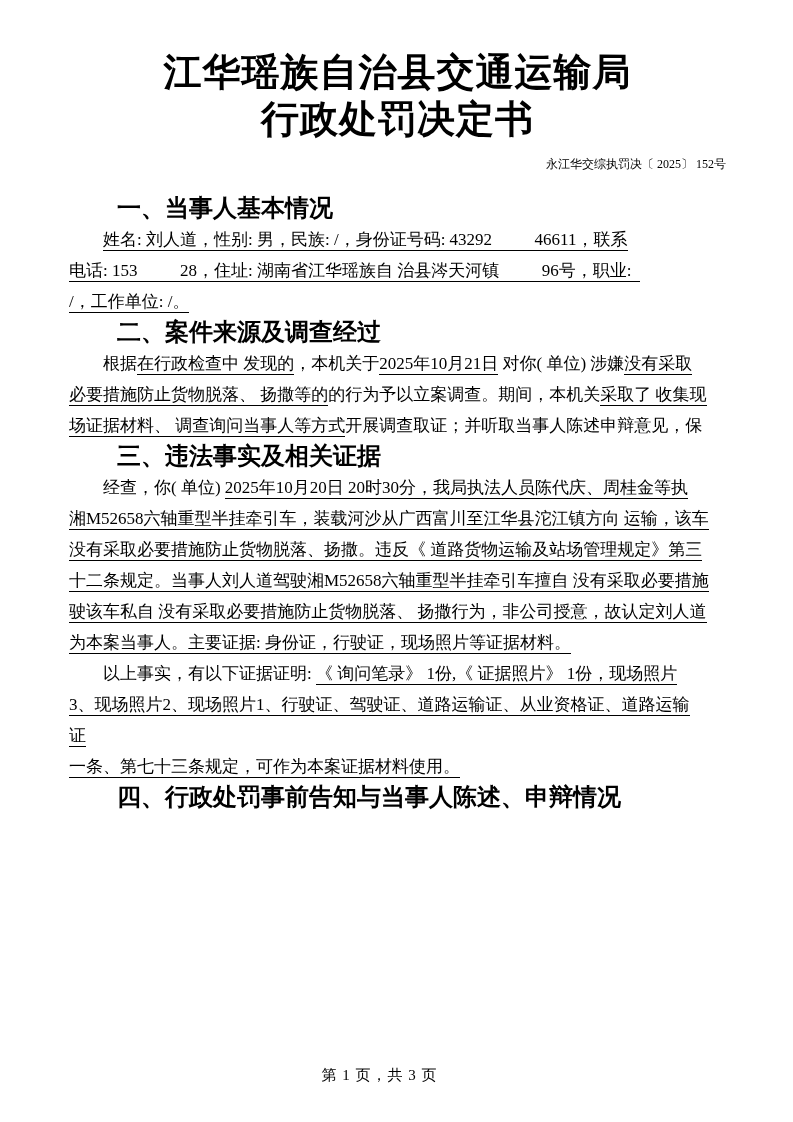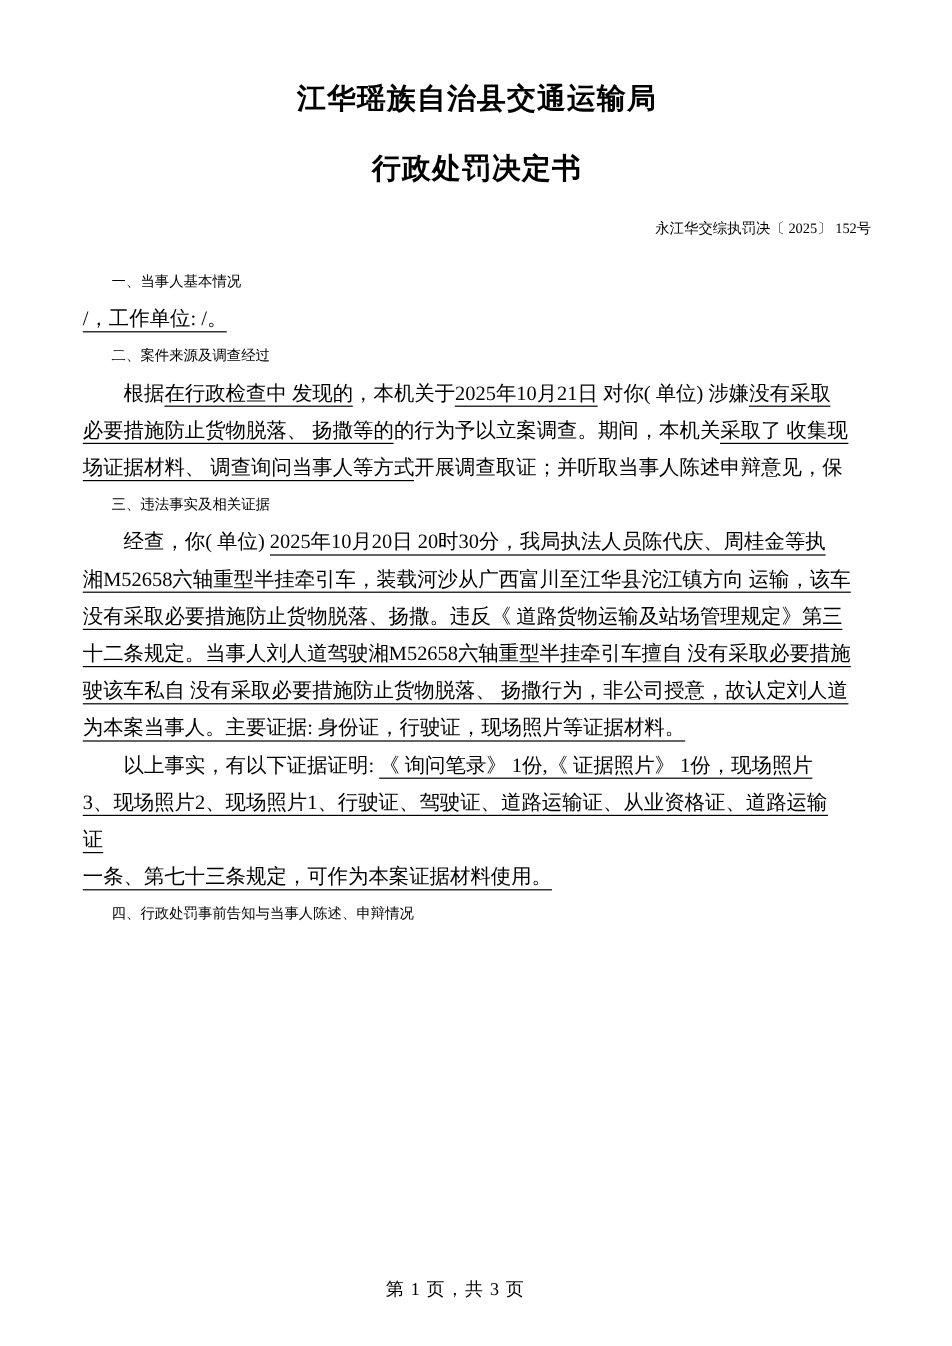--- a/index.html
+++ b/index.html
@@ -13,45 +13,45 @@
     height: 1122px;
     background: #ffffff;
     color: #000000;
     font-family: "Liberation Serif", "DejaVu Serif", serif;
     overflow: hidden;
     box-sizing: border-box;
     padding: 46px 67px 0 69px;
   }
   .title {
     text-align: center;
-    font-size: 24px;
+    font-size: 38px;
     line-height: 42px;
     font-weight: 900;
     letter-spacing: 1px;
-    margin: 16px;
+    margin: 5px;
   }
   .docnum {
     text-align: right;
     font-size: 12px;
     line-height: 24px;
     margin-top: 12px;
   }
   .body-text {
     margin-top: 17px;
   }
   .line {
     font-size: 17px;
     line-height: 31px;
     height: 31px;
     white-space: pre;
     overflow: visible;
   }
   .line.h {
-    font-weight: normal;
-    font-size: 12px;
+    font-weight: bold;
+    font-size: 24px;
   }
   .ind {
     text-indent: 2em;
   }
   .u {
     border-bottom: 1.5px solid #000;
     padding-bottom: 1px;
   }
   .footer {
     position: absolute;
@@ -70,20 +70,22 @@
 <div class="page">
 
   <div class="title">江华瑶族自治县交通运输局</div>
   <div class="title">行政处罚决定书</div>
 
   <div class="docnum">永江华交综执罚决〔 2025〕 152号</div>
 
   <div class="body-text">
 
     <div class="line h ind">一、当事人基本情况</div>
+    <div class="line ind"><span class="u">姓名: 刘人道，性别: 男，民族: /，身份证号码: 43292          46611，联系</span></div>
+    <div class="line"><span class="u">电话: 153          28，住址: 湖南省江华瑶族自 治县涔天河镇          96号，职业:  </span></div>
     <div class="line"><span class="u">/，工作单位: /。</span></div>
 
     <div class="line h ind">二、案件来源及调查经过</div>
     <div class="line ind"><span>根据</span><span class="u">在行政检查中 发现的</span><span>，本机关于</span><span class="u">2025年10月21日</span><span> 对你( 单位) 涉嫌</span><span class="u">没有采取</span></div>
     <div class="line"><span class="u">必要措施防止货物脱落、 扬撒等的</span><span>的行为予以立案调查。期间，本机关</span><span class="u">采取了 收集现</span></div>
     <div class="line"><span class="u">场证据材料、 调查询问当事人等方式</span><span>开展调查取证；并听取当事人陈述申辩意见，保</span></div>
 
     <div class="line h ind">三、违法事实及相关证据</div>
     <div class="line ind"><span>经查，你( 单位) </span><span class="u">2025年10月20日 20时30分，我局执法人员陈代庆、周桂金等执</span></div>
     <div class="line"><span class="u">湘M52658六轴重型半挂牵引车，装载河沙从广西富川至江华县沱江镇方向 运输，该车</span></div>

